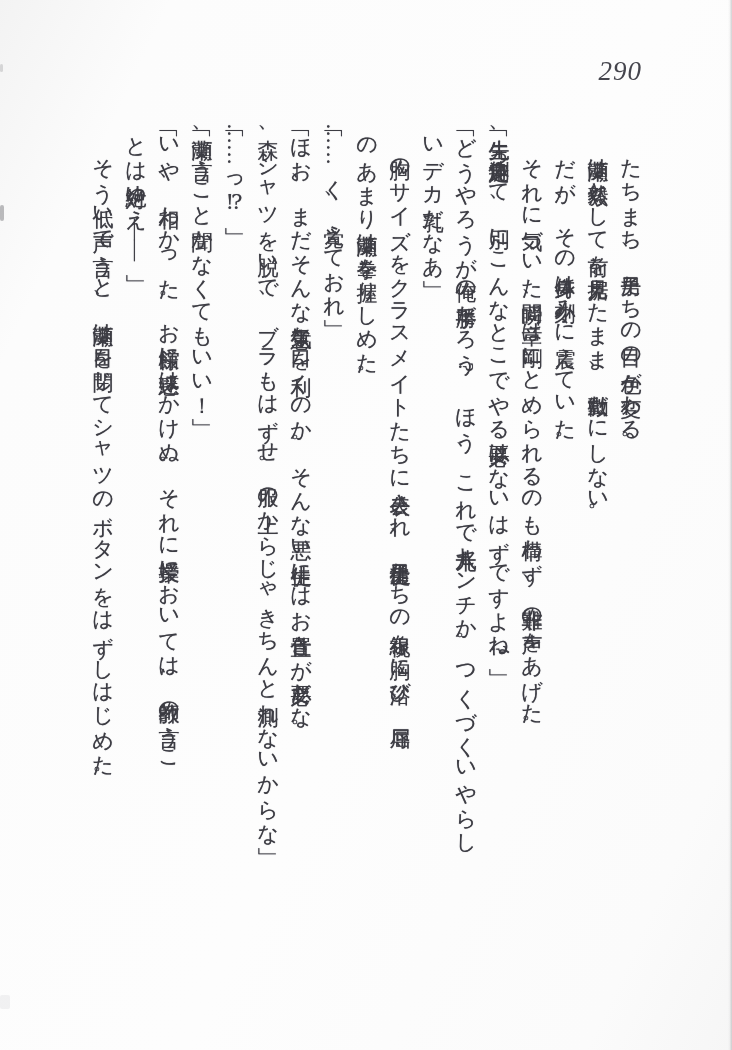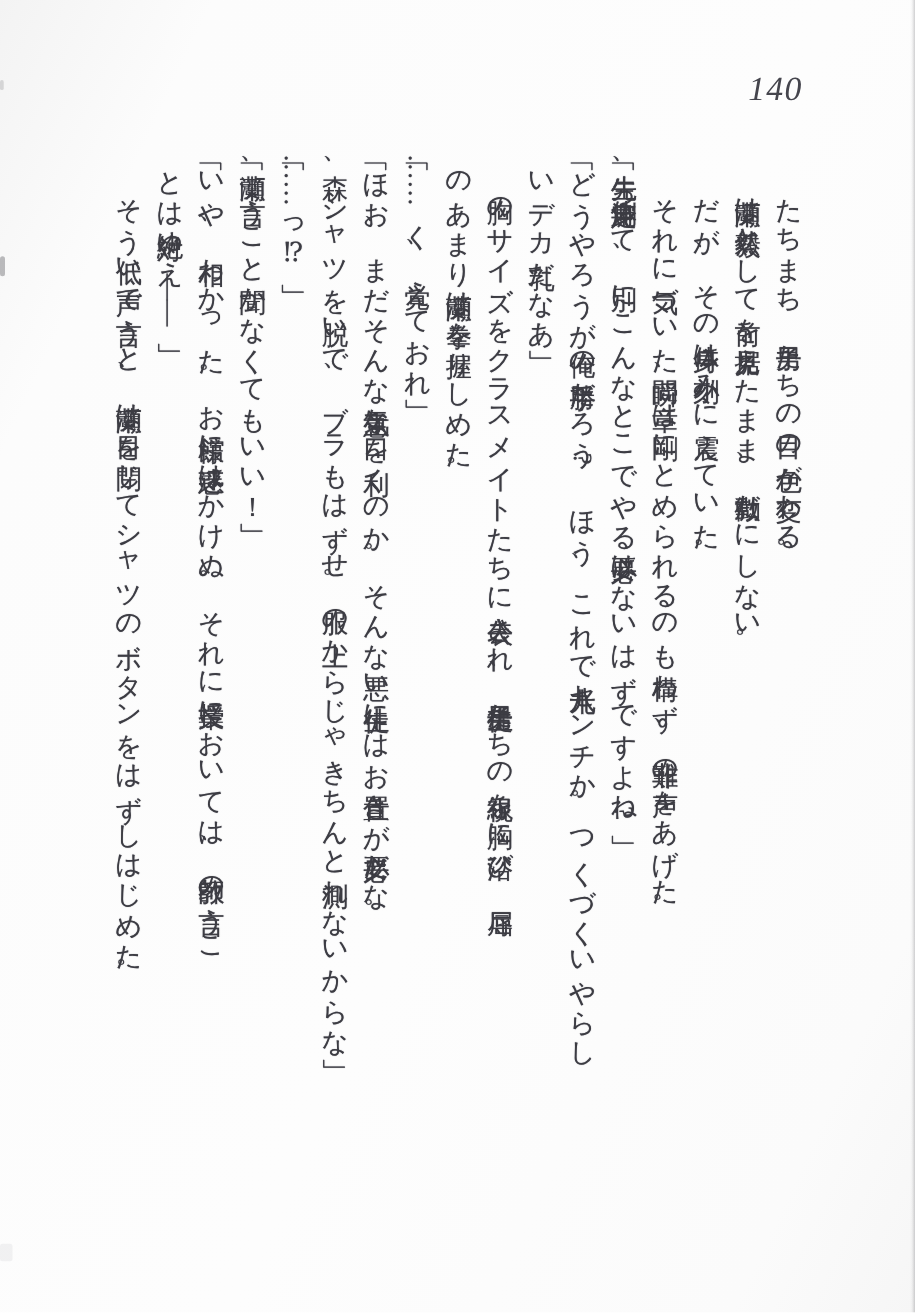--- a/index.html
+++ b/index.html
@@ -63,21 +63,21 @@
 </style>
 </head>
 <body>
 
 <div class="sheet">
   <div class="scan-edge"></div>
   <div class="scan-speck speck-a"></div>
   <div class="scan-speck speck-b"></div>
   <div class="scan-speck speck-c"></div>
 
-  <div class="page-number">140</div>
+  <div class="page-number">290</div>
 
   <div class="text-block" id="textBlock">
       <div class="text-line indent">たちまち、男子たちの目の色が変わる。</div>
       <div class="text-line indent">蘭瀬は毅然として前を見据えたまま、微動だにしない。</div>
       <div class="text-line indent">だが、その身体は小刻みに震えていた。</div>
       <div class="text-line indent">それに気づいた瞬間、章は剛にとめられるのも構わず、非難の声をあげた。</div>
       <div class="text-line">「先生、身体測定って、別にこんなとこでやる必要はないはずですよね?」</div>
       <div class="text-line">「どうやろうが俺の勝手だろう?　ほう、これで九十八センチか。つくづくいやらし</div>
       <div class="text-line">いデカ乳だなあ」</div>
       <div class="text-line indent">胸のサイズをクラスメイトたちに公表され、男子生徒たちの視線を胸に浴び、屈辱</div>

